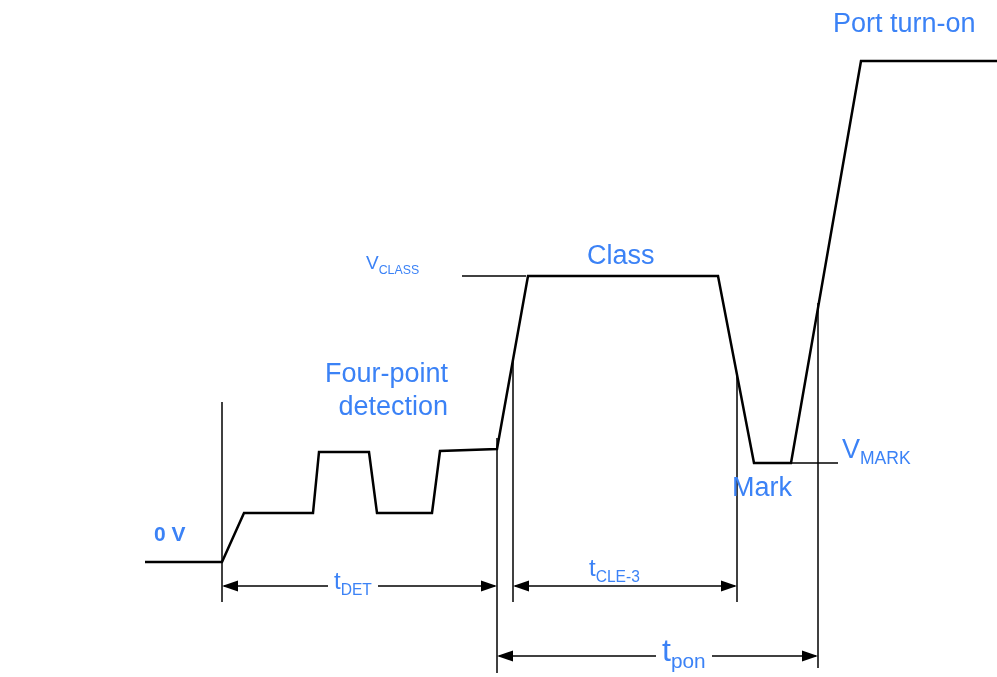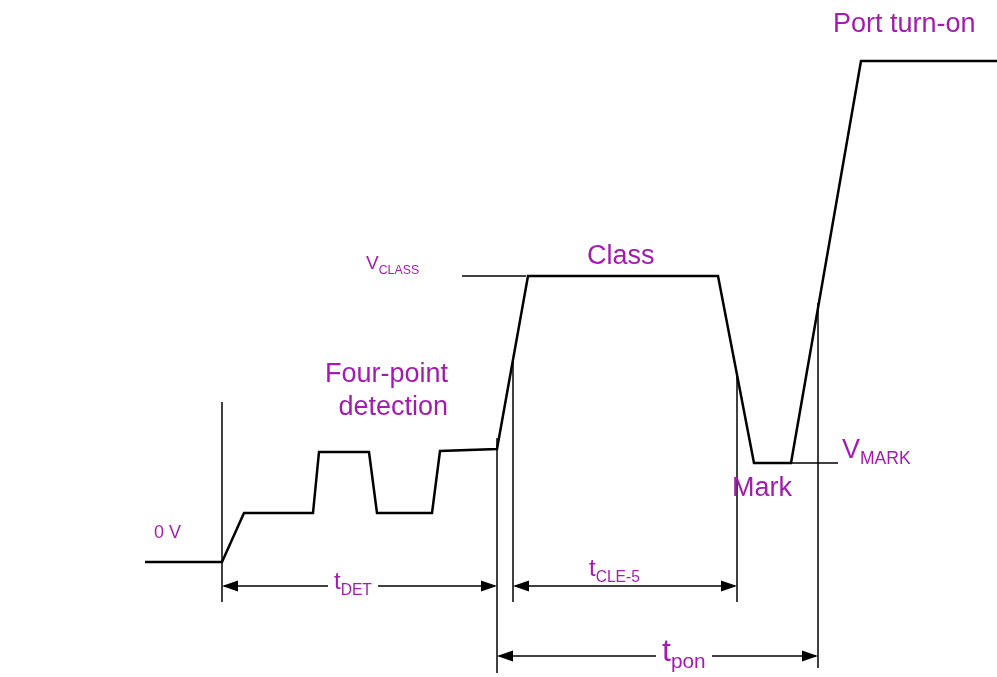--- a/index.html
+++ b/index.html
@@ -12,21 +12,21 @@
     position: relative;
     width: 997px;
     height: 677px;
     background: #ffffff;
     overflow: hidden;
   }
   .stage svg { position: absolute; left: 0; top: 0; }
   .lbl {
     position: absolute;
     white-space: nowrap;
-    color: #a21caf;
+    color: #3b82f6;
     line-height: 1.15;
   }
   .lbl sub { font-size: 0.65em; line-height: 1; }
   .dim-lbl {
     background: #ffffff;
     padding: 0 6px;
     text-align: right;
   }
   .center { text-align: center; }
 </style>
@@ -78,25 +78,25 @@
   <div class="lbl" style="left:587px; top:240px; font-size:27px;">Class</div>
 
   <div class="lbl" style="left:366px; top:252px; font-size:19px;"><span>V</span><sub>CLASS</sub></div>
 
   <div class="lbl center" style="left:248px; top:357px; width:200px; font-size:27px; line-height:1.22;text-align:right;">
     <div>Four-point</div>
     <div>detection</div>
   </div>
 
 
-  <div class="lbl" style="left:154px; top:522px; font-size:18px;">0 V</div>
+  <div class="lbl" style="left:154px; top:522px; font-size:21px;font-weight:bold;">0 V</div>
 
   <div class="lbl" style="left:732px; top:472px; font-size:27px;">Mark</div>
 
   <div class="lbl" style="left:842px; top:434px; font-size:27px;"><span>V</span><sub>MARK</sub></div>
 
   <div class="lbl dim-lbl" style="left:328px; top:567px; font-size:24px;"><span>t</span><sub>DET</sub></div>
 
-  <div class="lbl dim-lbl" style="left:583px; top:554px; font-size:24px;"><span>t</span><sub>CLE-5</sub></div>
+  <div class="lbl dim-lbl" style="left:583px; top:554px; font-size:24px;"><span>t</span><sub>CLE-3</sub></div>
 
   <div class="lbl dim-lbl" style="left:656px; top:632px; font-size:32px;"><span>t</span><sub>pon</sub></div>
 
 </div>
 
 </body></html>

